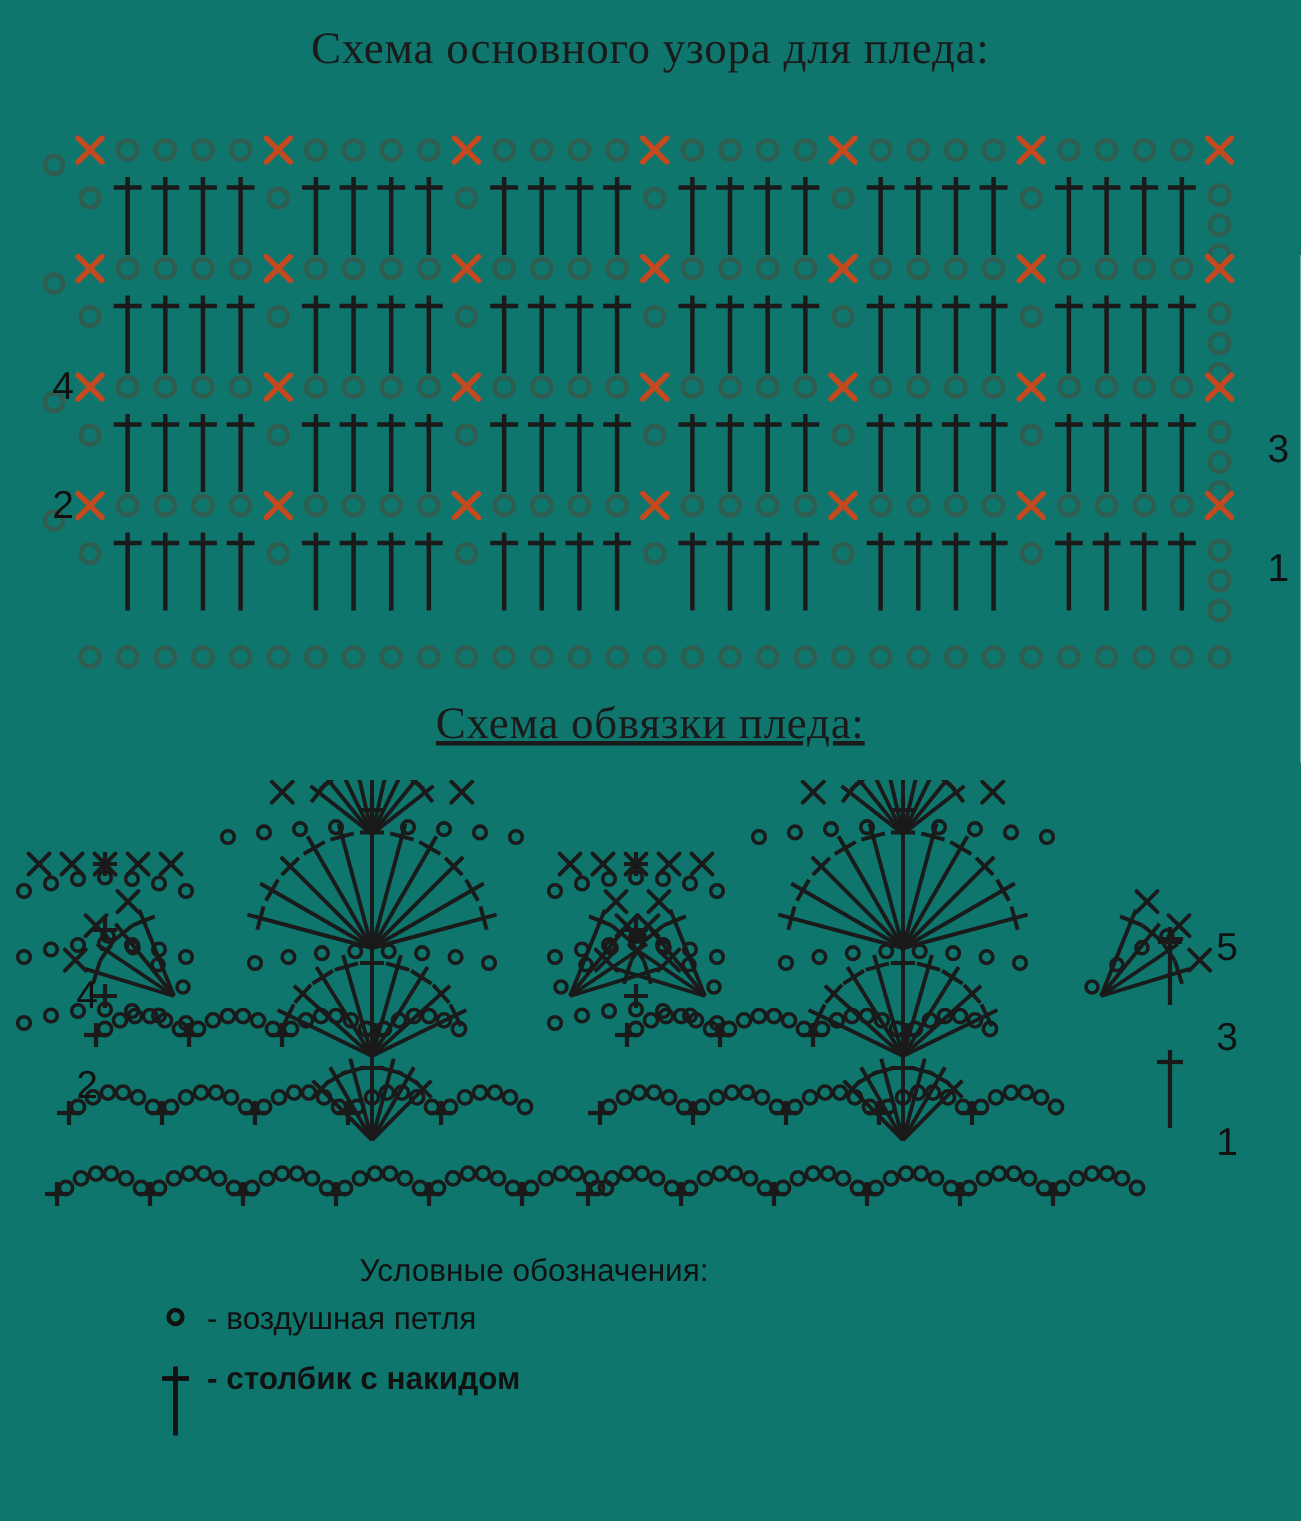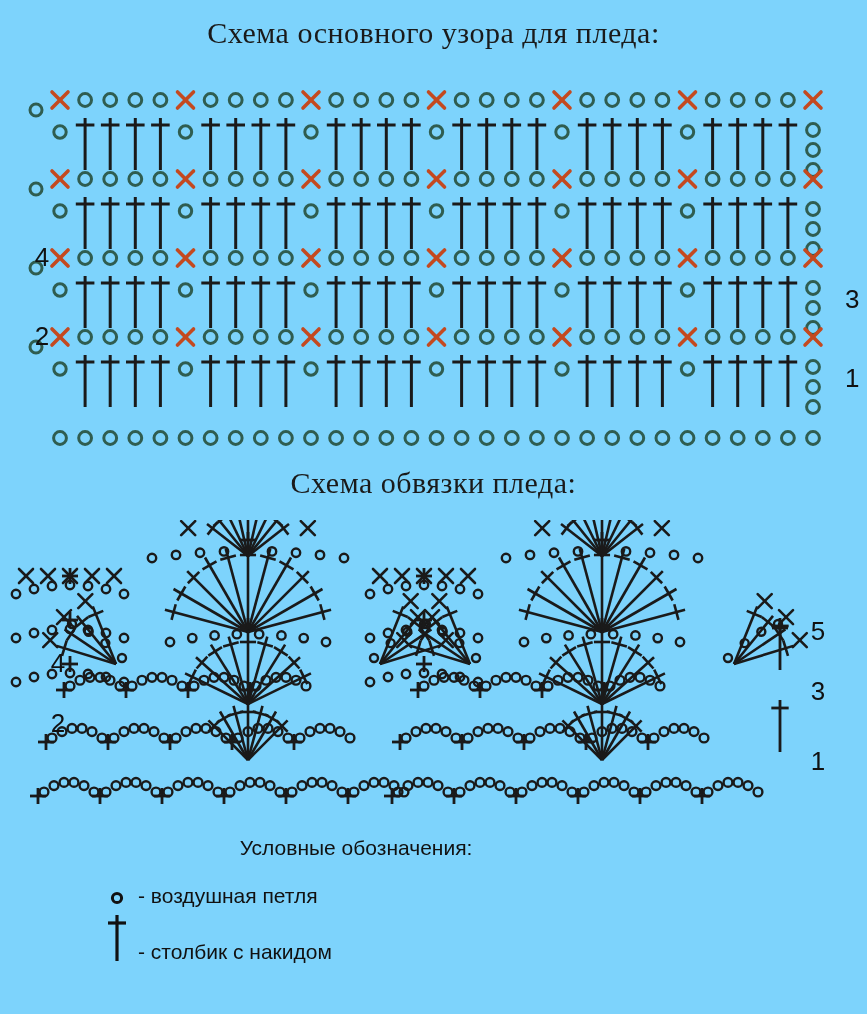--- a/index.html
+++ b/index.html
@@ -12,35 +12,35 @@
     width: 867px;
     height: 1014px;
     position: relative;
     font-family: "Liberation Sans", sans-serif;
     overflow: hidden;
   }
   .page {
     position: relative;
     width: 867px;
     height: 1014px;
-    background: #7dd3fc;
+    background: #0f766e;
   }
   .title {
     position: absolute;
     left: 0;
     width: 867px;
     text-align: center;
     font-family: "Liberation Serif", serif;
     font-size: 30px;
     color: #1a1a1a;
     letter-spacing: 0.5px;
     white-space: nowrap;
   }
   #title-main { top: 16px; }
-  #title-border { top: 466px; }
+  #title-border { top: 466px; text-decoration: underline; }
 
   .chart {
     position: absolute;
     left: 0;
     top: 0;
   }
   svg { display: block; }
 
   
   .legend {
@@ -51,21 +51,21 @@
   }
   .legend-title {
     font-size: 21px;
     color: #111111;
     margin: 0 0 8px 0;
     font-family: "Liberation Sans", sans-serif;
     text-align: center;
   }
   .legend-row {
     display: flex;
-    align-items: flex-end;
+    align-items: flex-start;
     height: 40px;
   }
   .legend-sym {
     width: 42px;
     flex: 0 0 42px;
     display: flex;
     align-items: center;
     justify-content: center;
     color: #111111;
   }
@@ -1766,21 +1766,21 @@
           <circle cx="10" cy="10" r="4.6" fill="none" stroke="#111111" stroke-width="3"></circle>
         </svg>
       </span>
       <span class="legend-text">
         <span>-</span>
         <span>воздушная петля</span>
       </span>
     </div>
 
 
-    <div class="legend-row" style="height:56px;">
+    <div class="legend-row" style="height:56px;font-weight:bold;">
       <span class="legend-sym">
         <svg width="26" height="52" viewBox="0 0 26 52">
           <line x1="13" y1="3" x2="13" y2="49" stroke="#111111" stroke-width="3.2"></line>
           <line x1="4" y1="11" x2="22" y2="11" stroke="#111111" stroke-width="3.2"></line>
         </svg>
       </span>
       <span class="legend-text">
         <span>-</span>
         <span>столбик с накидом</span>
       </span>

